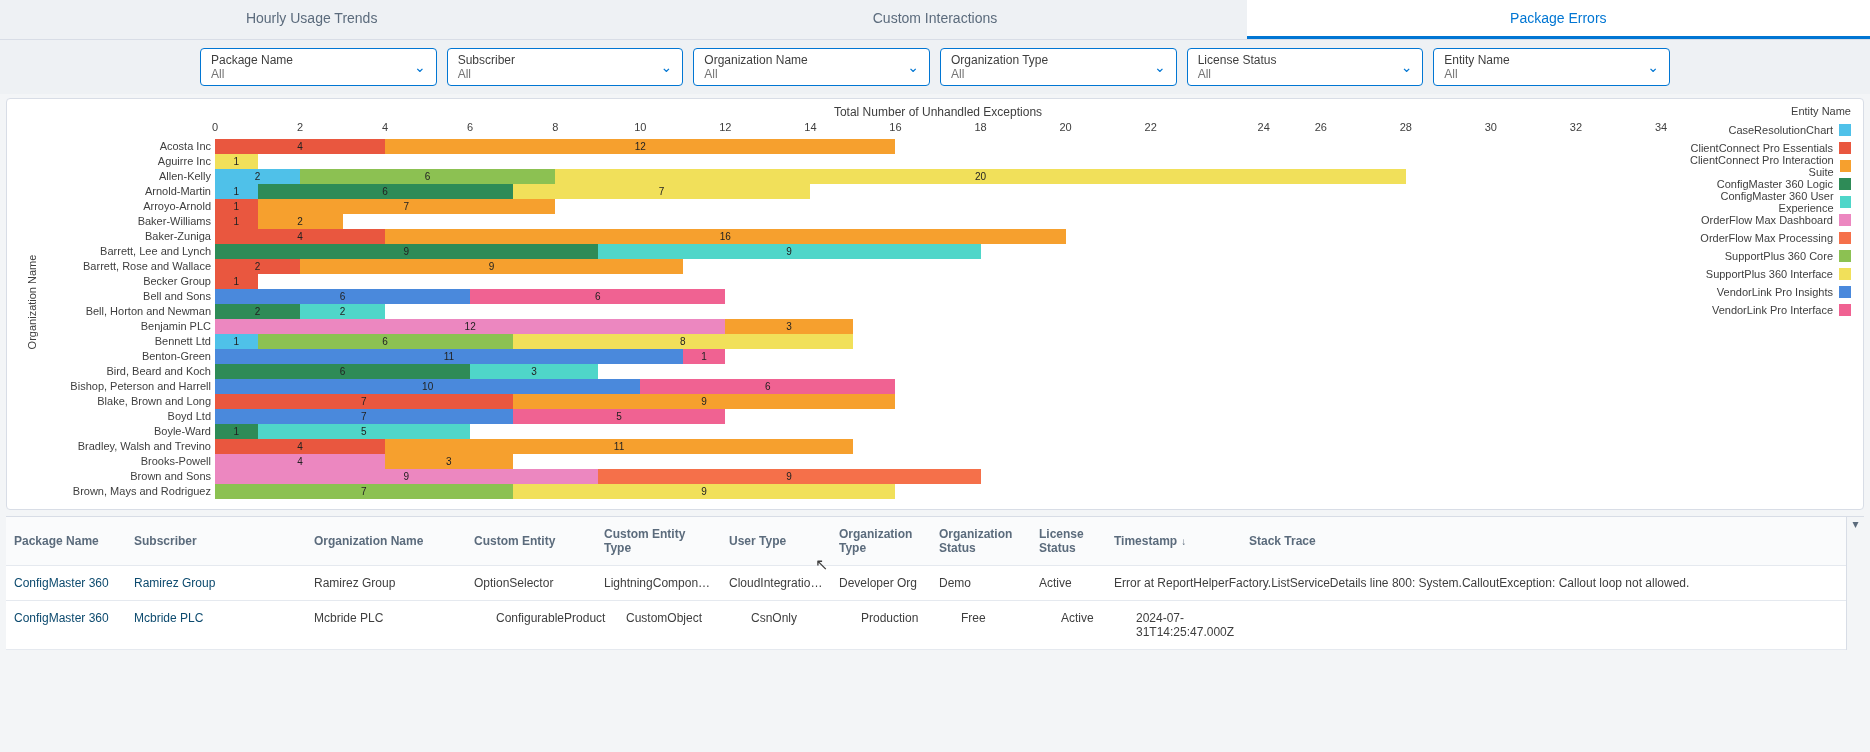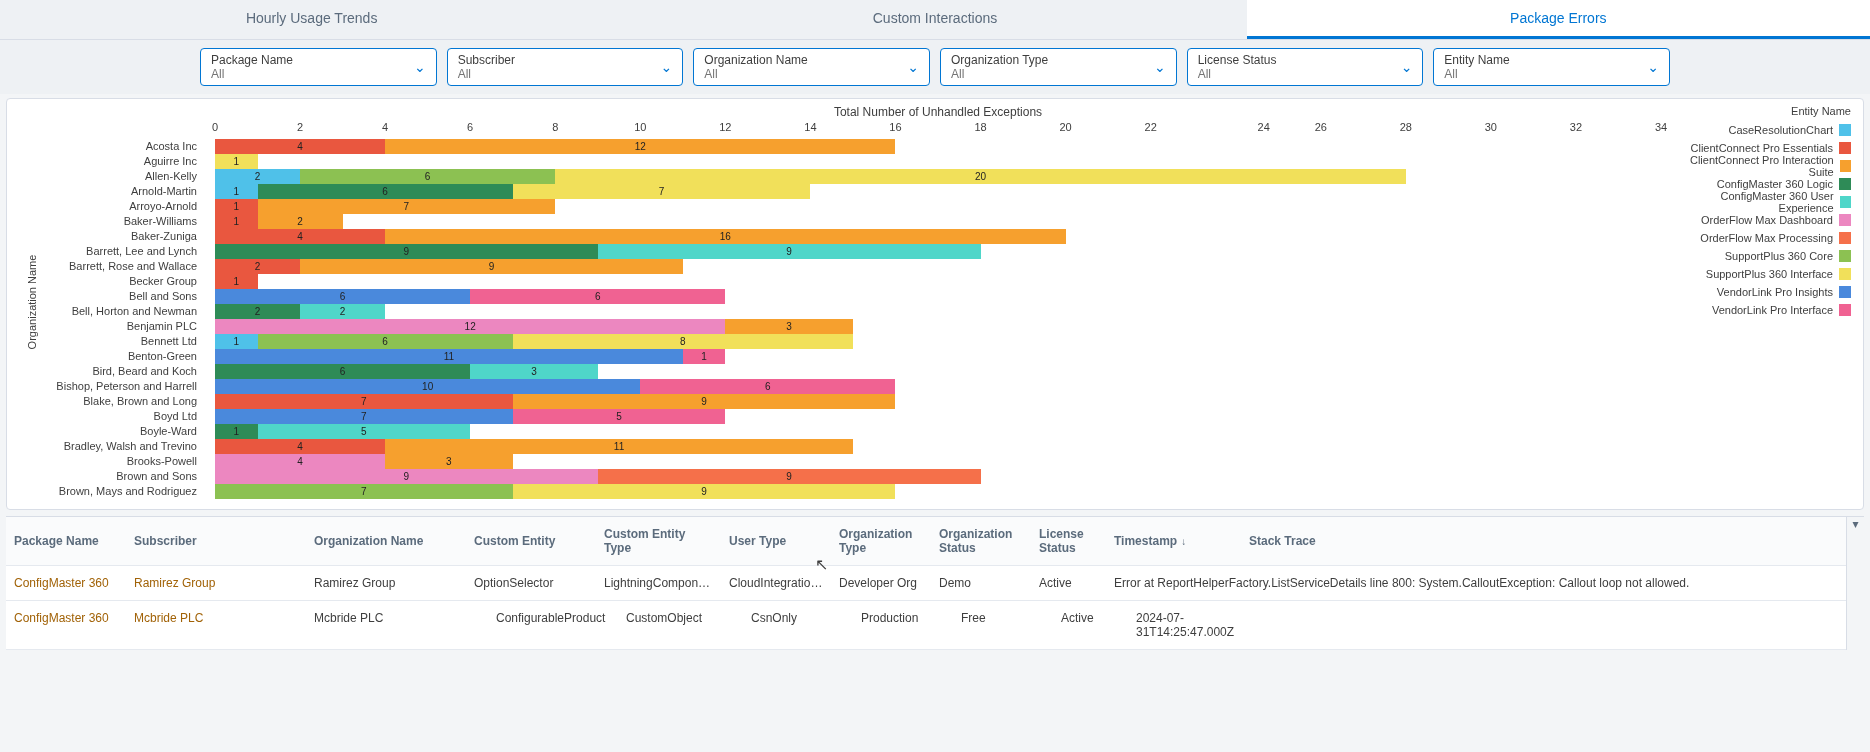--- a/index.html
+++ b/index.html
@@ -14,42 +14,42 @@
 .filter-text .filter-label { color: #3e3e3e; font-size: 12px; }
 .filter-text .filter-value { color: #747474; font-size: 12px; }
 .chev { color: #0176d3; font-size: 14px; }
 
 .main-panel { background: #fff; margin: 4px 6px; border: 1px solid #d8dde6; border-radius: 4px; padding: 6px 12px 10px 12px; }
 
 .chart-wrap { display: flex; position: relative; }
 .ylabel-wrap { width: 26px; display: flex; align-items: center; justify-content: center; }
 .ylabel { transform: rotate(-90deg); white-space: nowrap; font-size: 11px; color: #3e3e3e; }
 .org-labels { width: 170px; padding-top: 34px; }
-.org-label { height: 15px; line-height: 15px; text-align: right; padding-right: 18px; font-size: 11px; color: #3e3e3e; white-space: nowrap; }
+.org-label { height: 15px; line-height: 15px; text-align: right; padding-right: 4px; font-size: 11px; color: #3e3e3e; white-space: nowrap; }
 
 .chart-area { flex: 1; position: relative; }
 .chart-title { text-align: center; font-size: 12px; color: #3e3e3e; padding-bottom: 2px; }
 .axis-ticks { display: flex; height: 16px; position: relative; margin-bottom: 2px; }
 .tick { position: absolute; transform: translateX(-50%); font-size: 11px; color: #3e3e3e; }
 .bars { position: relative; }
 .bar-row { height: 15px; position: relative; }
 .bar-inner { height: 100%; display: flex; }
 .seg { height: 100%; display: flex; align-items: center; justify-content: center; font-size: 10px; color: #222; overflow: hidden; }
 
 .legend { width: 190px; padding-left: 10px; }
 .legend-title { text-align: right; font-size: 11px; color: #3e3e3e; padding-bottom: 4px; }
 .legend-item { display: flex; align-items: center; justify-content: flex-end; gap: 6px; font-size: 11px; color: #3e3e3e; height: 18px; text-align: right; }
 .legend-sw { width: 12px; height: 12px; }
 
 .table-wrap { margin: 6px; background: #fff; border-top: 1px solid #d8dde6; }
 .thead, .trow { display: flex; border-bottom: 1px solid #e5e9ef; }
 .thead { background: #fafbfc; color: #5b6b7c; font-weight: 600; font-size: 12px; }
 .th, .td { padding: 10px 8px; overflow: hidden; text-overflow: ellipsis; }
 .thead .th { display: flex; align-items: center; gap: 4px; }
-.link { color: #a16207; cursor: pointer; }
+.link { color: #0c4a6e; cursor: pointer; }
 .sort-ind { font-size: 10px; }
 
 .scroll-ind { width: 18px; background: #f3f5f7; border-left: 1px solid #d8dde6; display:flex; align-items:flex-start; justify-content:center; color:#5b6b7c; }
 
 .cursor-fake { position:absolute; left:815px; top:555px; font-size:16px; pointer-events:none; }
 </style>
 </head>
 <body>
 
 <div class="tabs" id="tabs">

